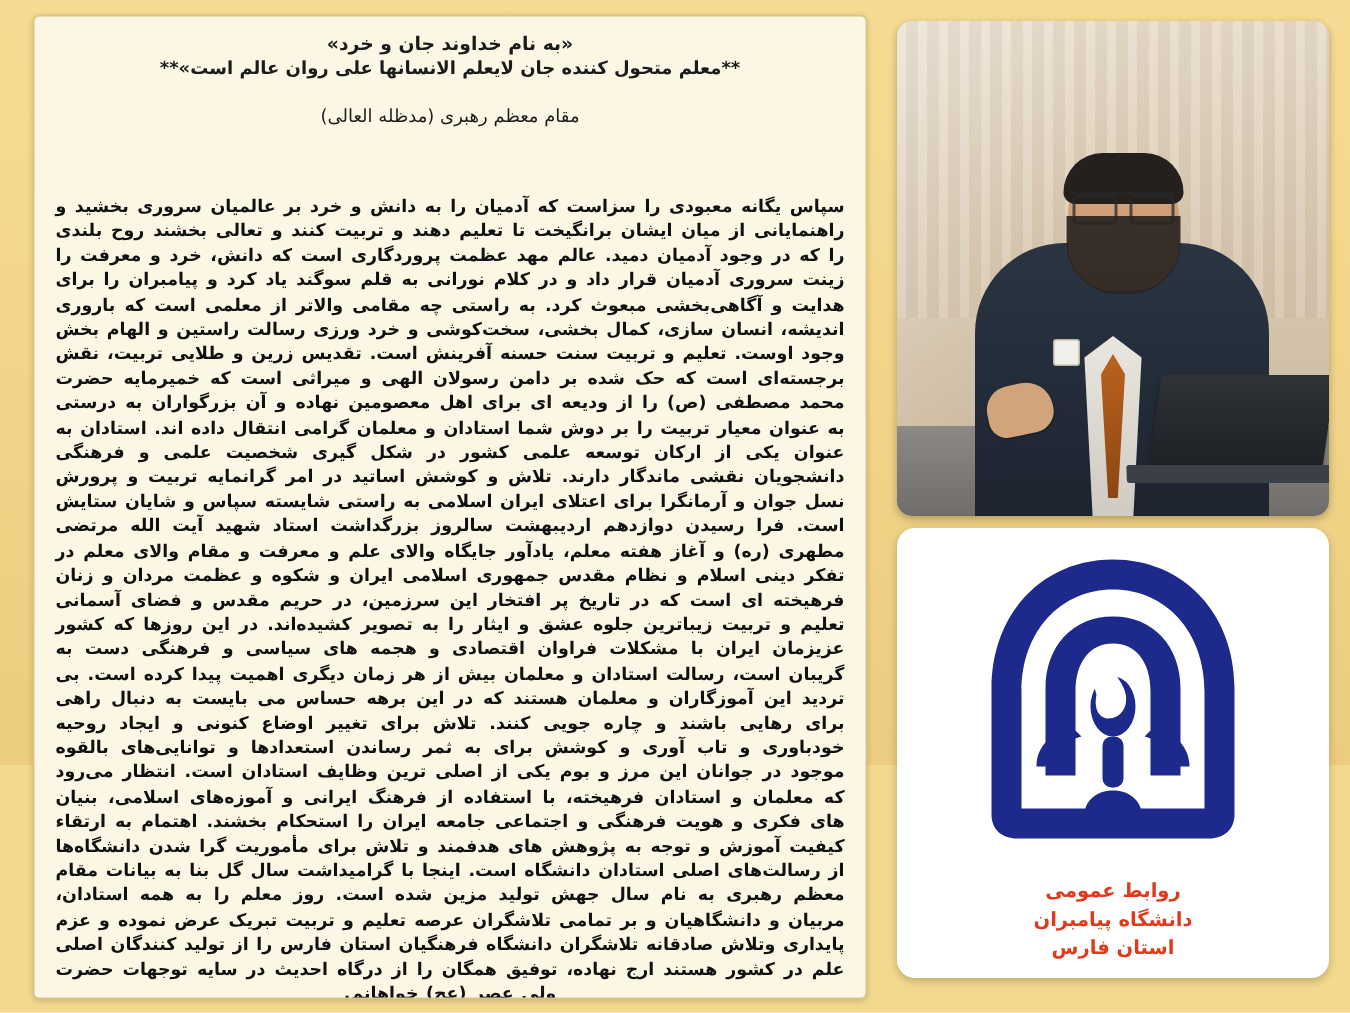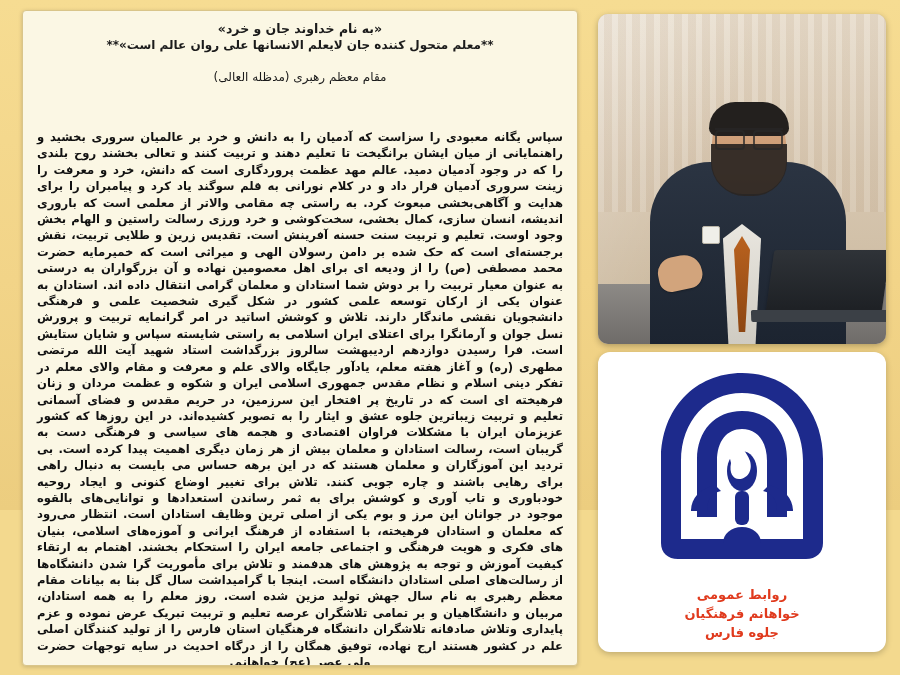--- a/index.html
+++ b/index.html
@@ -284,18 +284,18 @@
           <rect x="98" y="124" width="14" height="34" rx="6"></rect>
           <path d="M78 118 C62 122 54 132 54 144 L70 144 C70 134 74 126 84 124 Z"></path>
           <path d="M132 118 C148 122 156 132 156 144 L140 144 C140 134 136 126 126 124 Z"></path>
           <path d="M105 160 C94 160 86 167 86 176 L124 176 C124 167 116 160 105 160 Z"></path>
         </g>
         <path d="M94 96 C90 84 96 74 104 68 C101 80 110 84 113 94 C116 104 110 112 102 112 C96 112 92 106 94 96 Z" fill="#ffffff"></path>
       </svg>
     </div>
     <div class="logo-caption">
       <div>روابط عمومی</div>
-      <div>خواهانم فرهنگیان</div>
-      <div>جلوه فارس</div>
+      <div>دانشگاه پیامبران</div>
+      <div>استان فارس</div>
     </div>
   </div>
 
 </div>
 
 </body></html>

